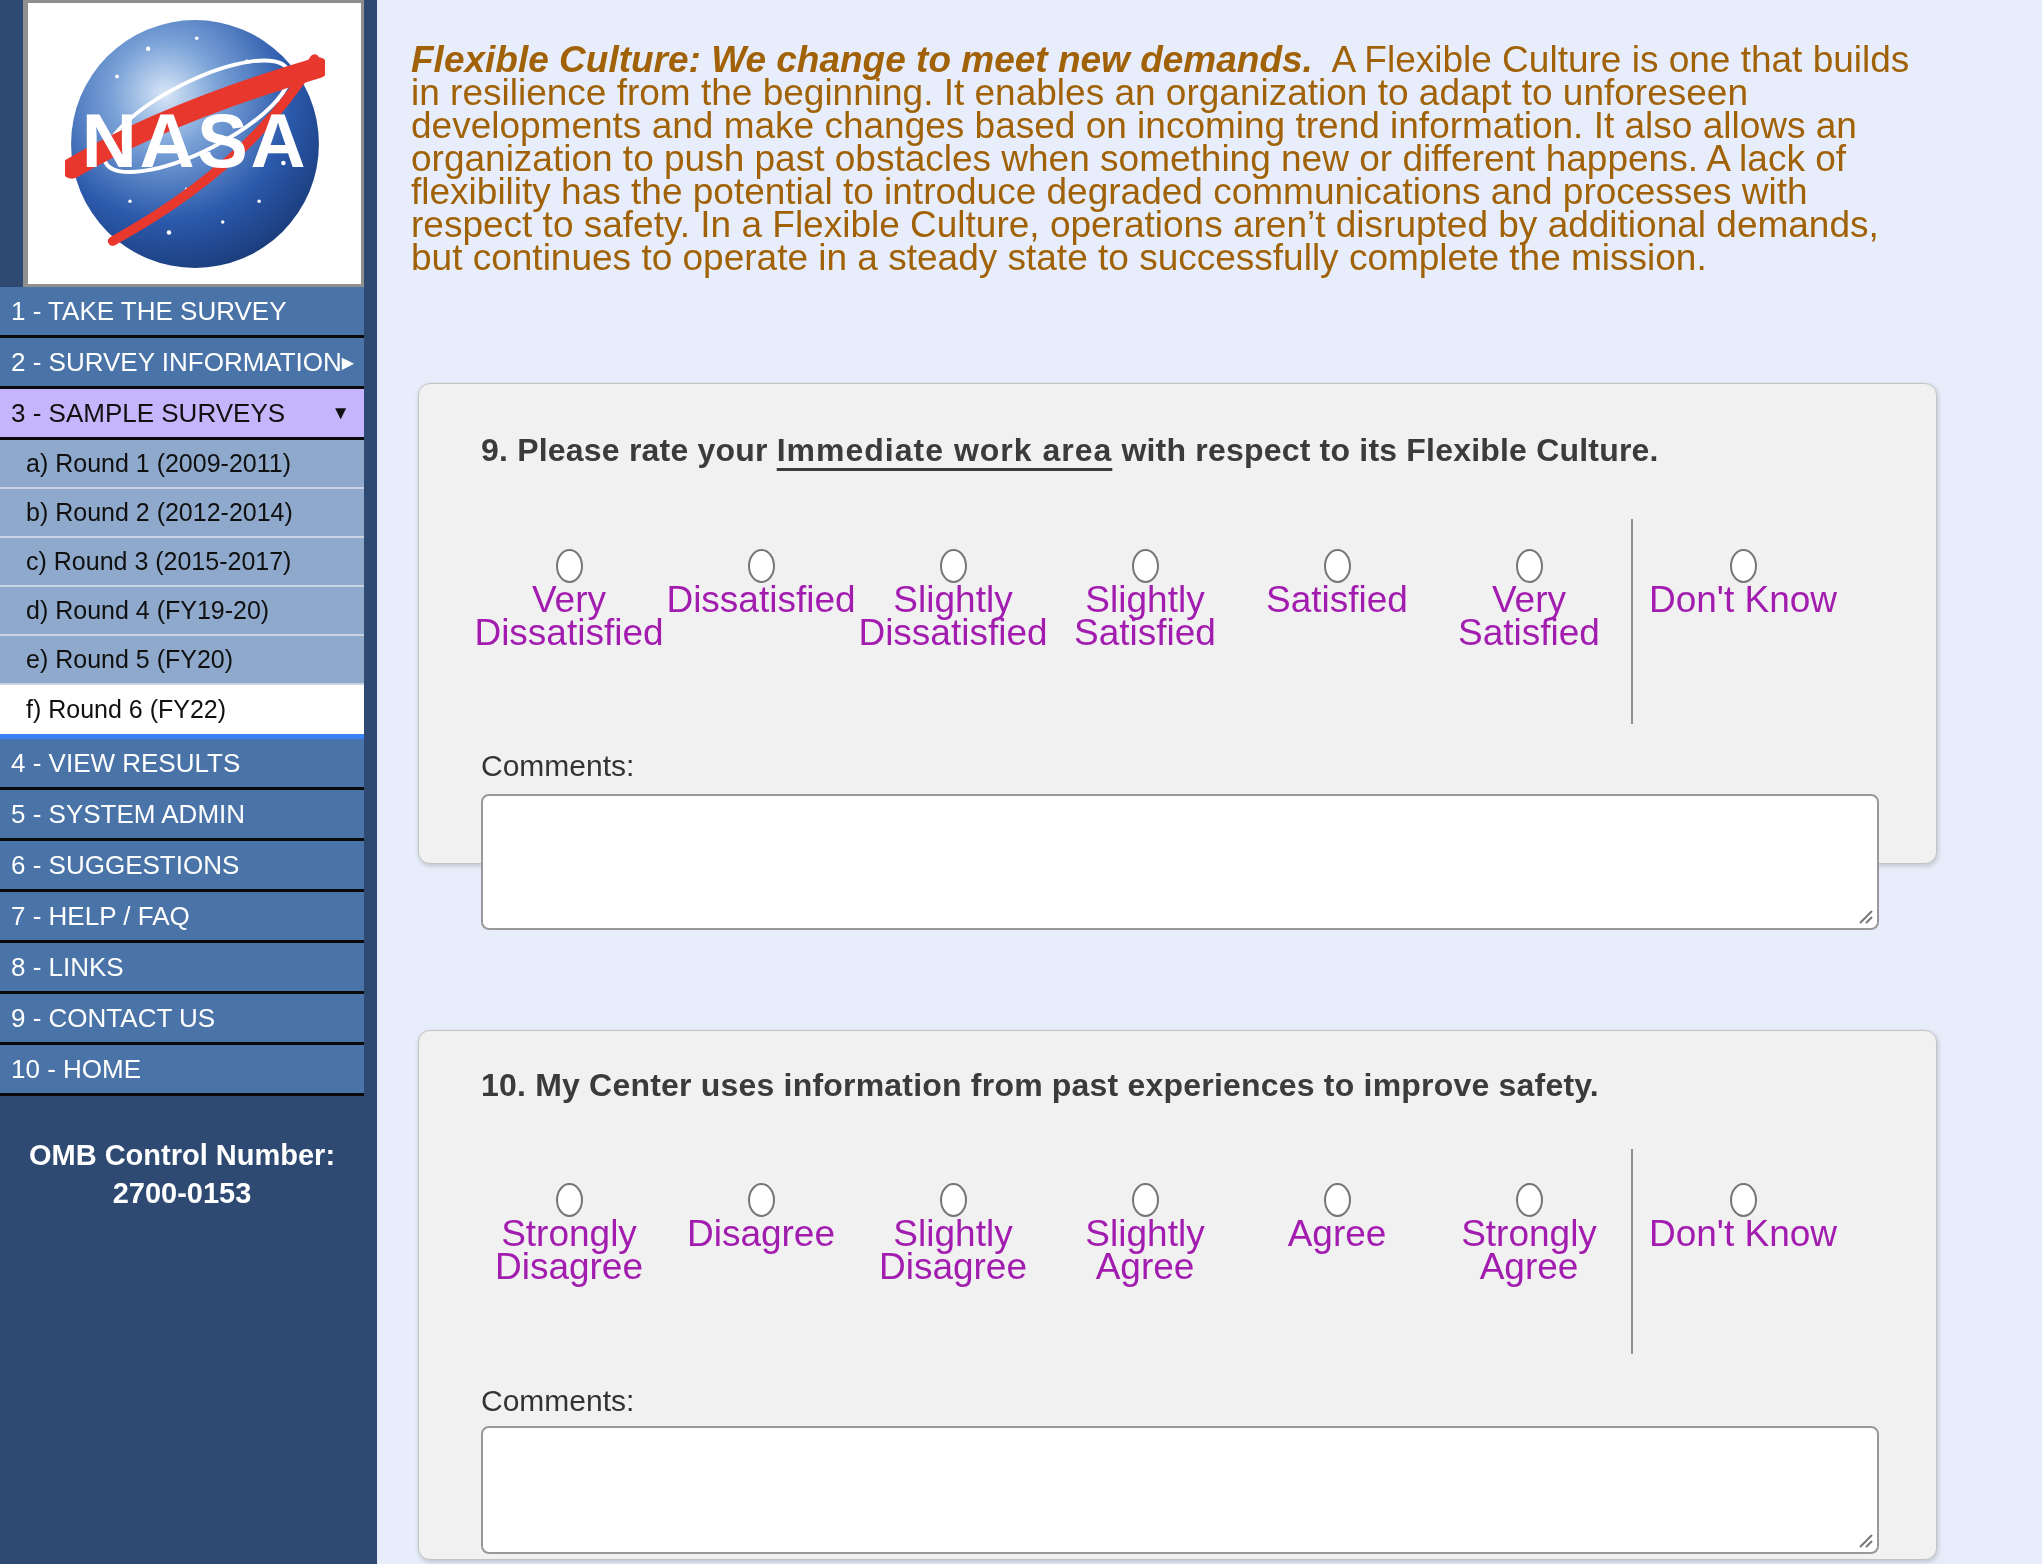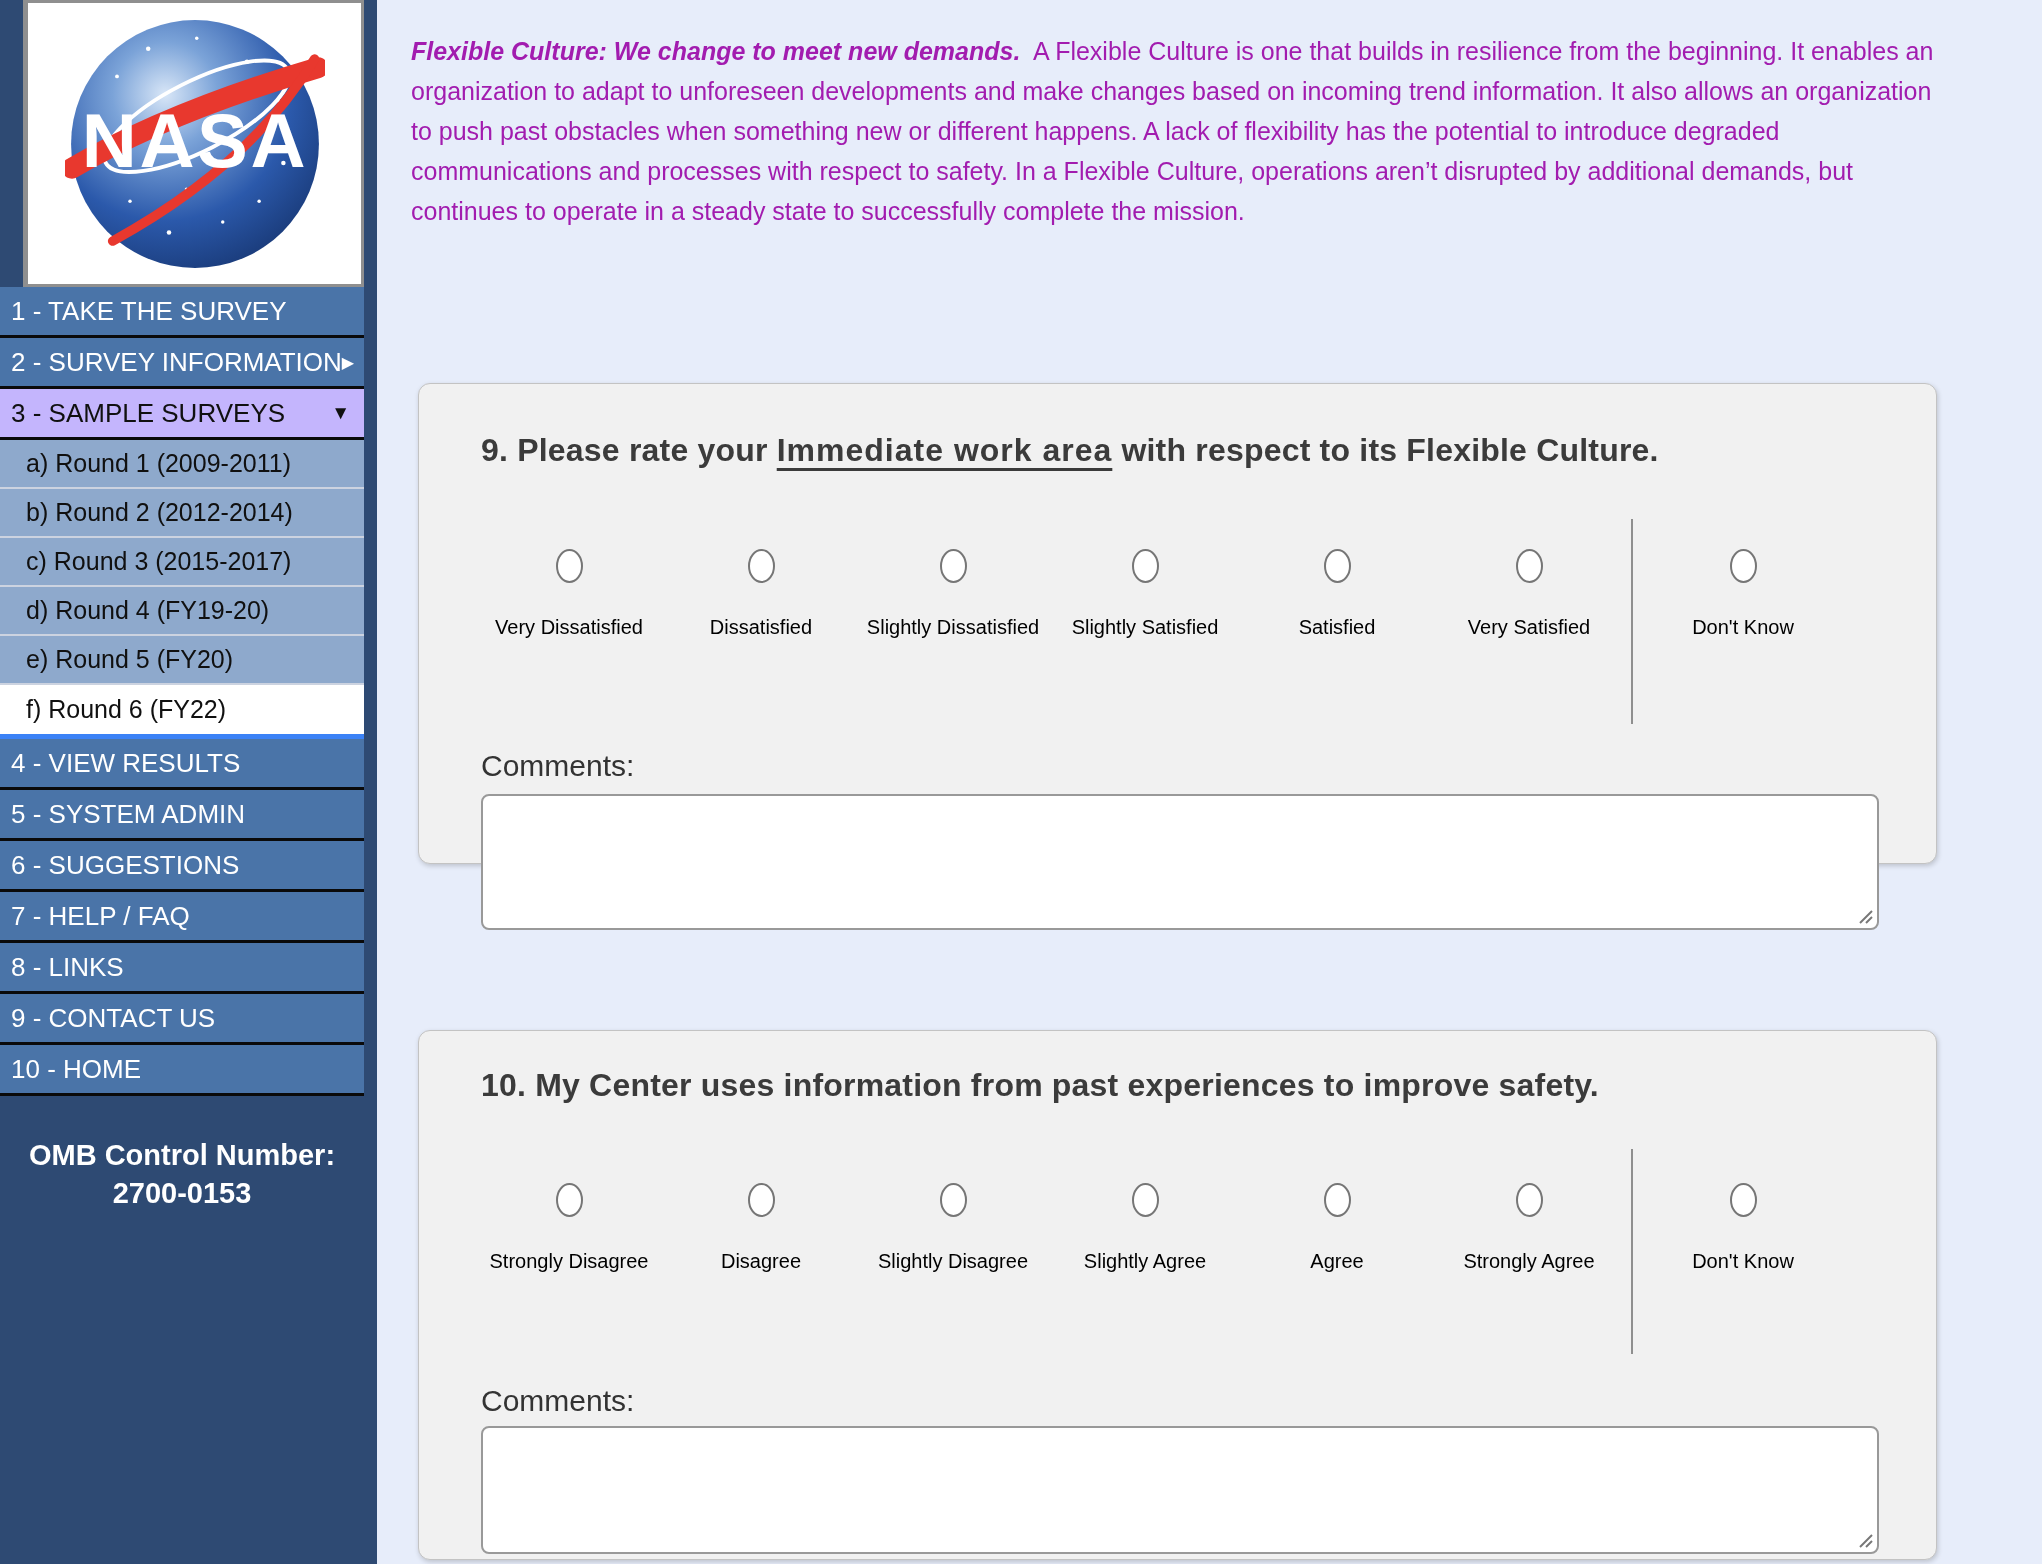--- a/index.html
+++ b/index.html
@@ -41,21 +41,21 @@
     white-space:nowrap;
   }
   .sub-item.active{background:#ffffff;border-bottom:5px solid #3b82f6;height:49px;}
   .omb{
     padding-top:40px;text-align:center;color:#ffffff;
     font-weight:bold;font-size:29px;line-height:38px;
   }
   
   .intro{
     position:absolute;left:411px;top:6px;width:1528px;
-    font-size:25px;line-height:40px;color:#a21caf;
+    font-size:37px;line-height:33px;color:#a16207;
   }
   .intro .lead{font-weight:bold;font-style:italic;}
   .panel{
     position:absolute;left:418px;width:1519px;
     background:var(--panel-bg,#f1f1f1);
     border:1px solid var(--panel-border,#c3c3c3);
     border-radius:12px;
     box-shadow:1px 2px 5px rgba(0,0,0,0.18);
     box-sizing:border-box;
   }
@@ -74,21 +74,21 @@
   }
   .opt-col{position:absolute;width:192px;text-align:center;}
   #panel-q9 .opt-col{top:165px;}
   #panel-q10 .opt-col{top:152px;}
   .radio{
     -webkit-appearance:none;appearance:none;
     width:27px;height:34px;margin:0 auto;display:block;
     background:#ffffff;border:2px solid #767676;border-radius:50%;
     cursor:pointer;
   }
-  .opt-label{margin-top:28px;font-size:20px;line-height:33px;color:#000000;}
+  .opt-label{margin-top:0;font-size:37px;line-height:33px;color:#a21caf;}
   .divider{position:absolute;left:1212px;width:2px;background:#8f8f8f;}
   #panel-q9 .divider{top:135px;height:205px;}
   #panel-q10 .divider{top:118px;height:205px;}
   .comments-label{position:absolute;left:62px;font-size:30px;color:#333333;}
   #panel-q9 .comments-label{top:365px;}
   #panel-q10 .comments-label{top:353px;}
   .comments-box{position:absolute;left:62px;width:1398px;}
   #panel-q9 .comments-box{top:410px;height:136px;}
   #panel-q10 .comments-box{top:395px;height:128px;}
   .comments-box textarea{

